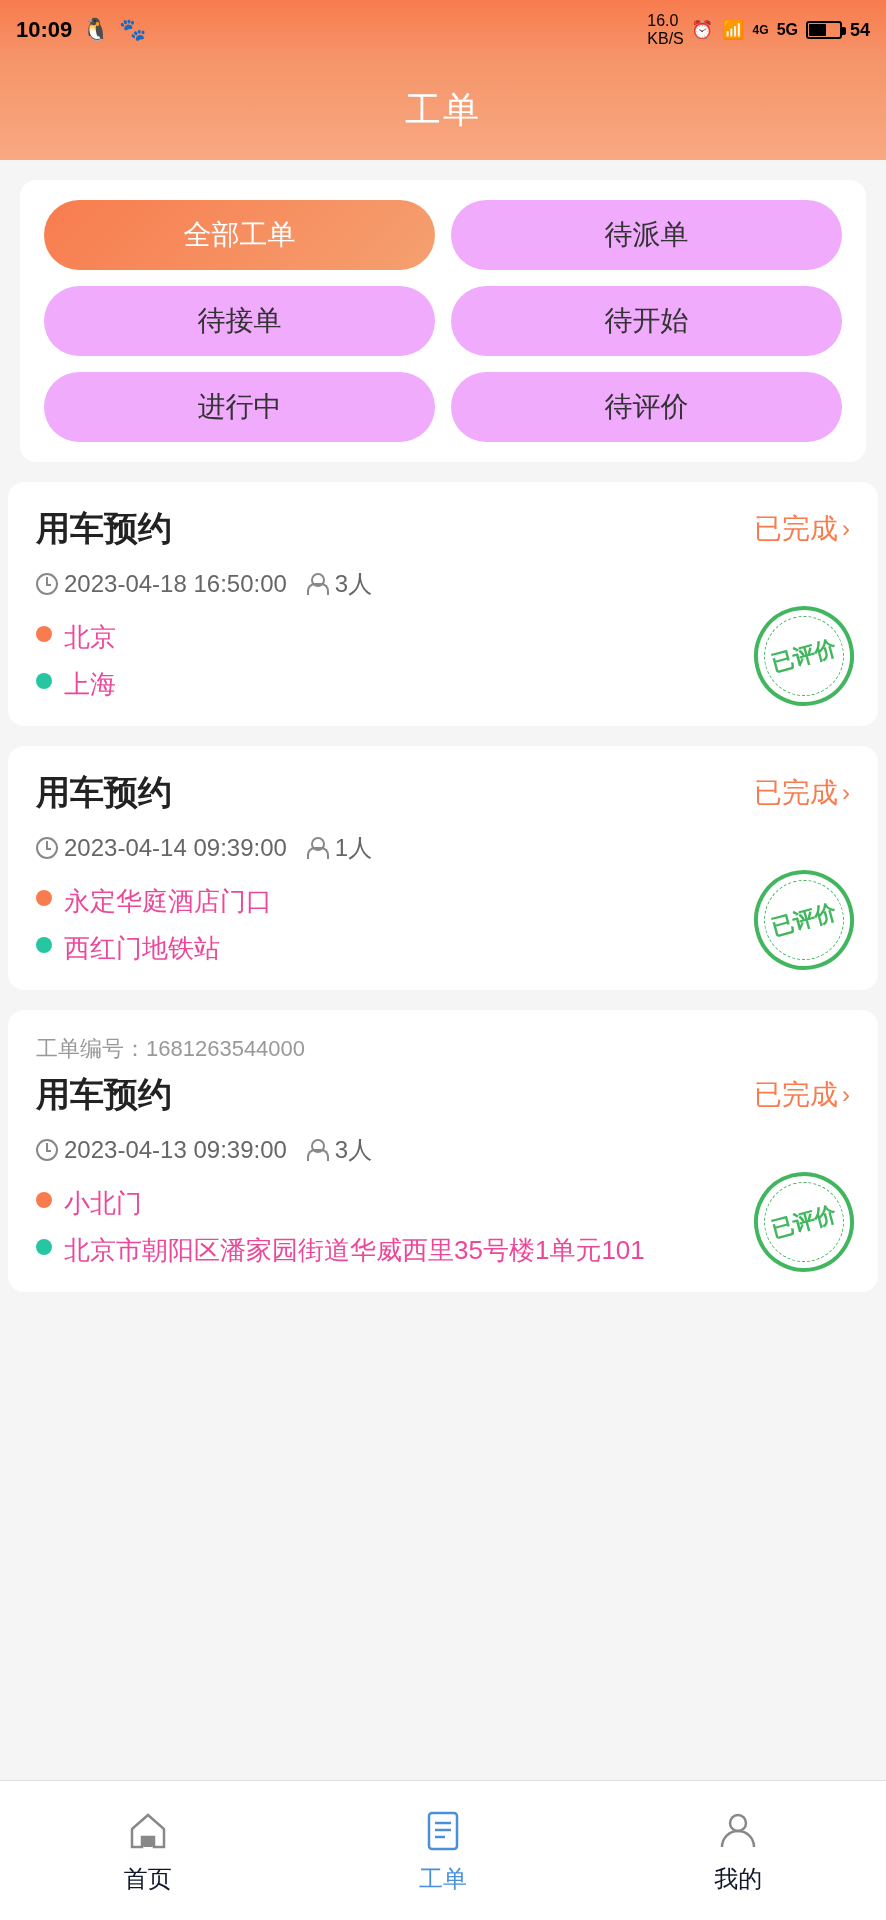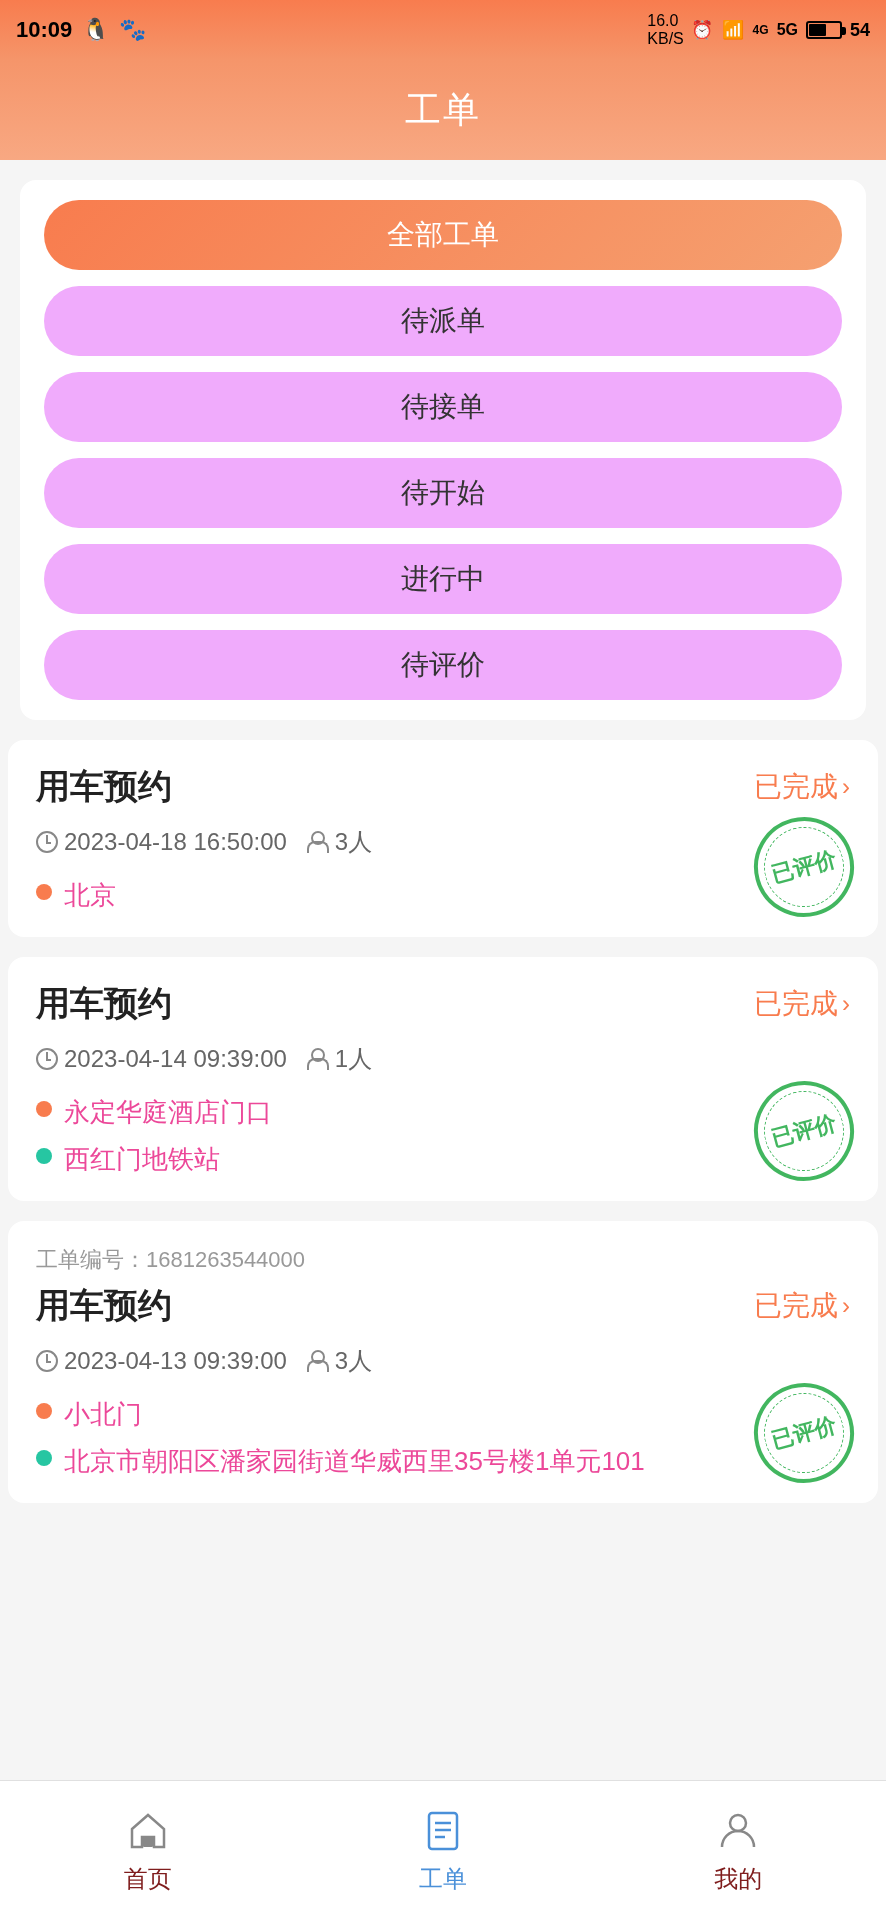--- a/index.html
+++ b/index.html
@@ -64,21 +64,21 @@
       letter-spacing: 2px;
     }
 
     
     .filter-card {
       background: white;
       margin: 20px 20px;
       border-radius: 16px;
       padding: 20px 24px;
       display: grid;
-      grid-template-columns: 1fr;
+      grid-template-columns: 1fr 1fr;
       gap: 16px;
     }
     .filter-btn {
       padding: 16px 0;
       border-radius: 40px;
       border: none;
       background: #f0abfc;
       font-size: 28px;
       color: #333;
       cursor: pointer;
@@ -268,21 +268,21 @@
     .nav-icon {
       width: 48px;
       height: 48px;
       display: flex;
       align-items: center;
       justify-content: center;
     }
 
     .nav-label {
       font-size: 24px;
-      color: #7f1d1d;
+      color: #0f172a;
     }
     .nav-label.active {
       color: #4a90d9;
     }
 
     
     .home-svg { width: 44px; height: 44px; }
     .orders-svg { width: 44px; height: 44px; }
     .user-svg { width: 44px; height: 44px; }
 
@@ -344,20 +344,24 @@
       <div class="meta-item">
         <div class="person-icon"></div>
         <span>3人</span>
       </div>
     </div>
     <div class="locations">
       <div class="location-item">
         <div class="dot dot-orange"></div>
         <span>北京</span>
       </div>
+      <div class="location-item">
+        <div class="dot dot-teal"></div>
+        <span>上海</span>
+      </div>
     </div>
     <div class="stamp">
       <span>已评价</span>
     </div>
   </div>
 
   <div class="order-card">
     <div class="order-header">
       <span class="order-type">用车预约</span>
       <span class="order-status">

